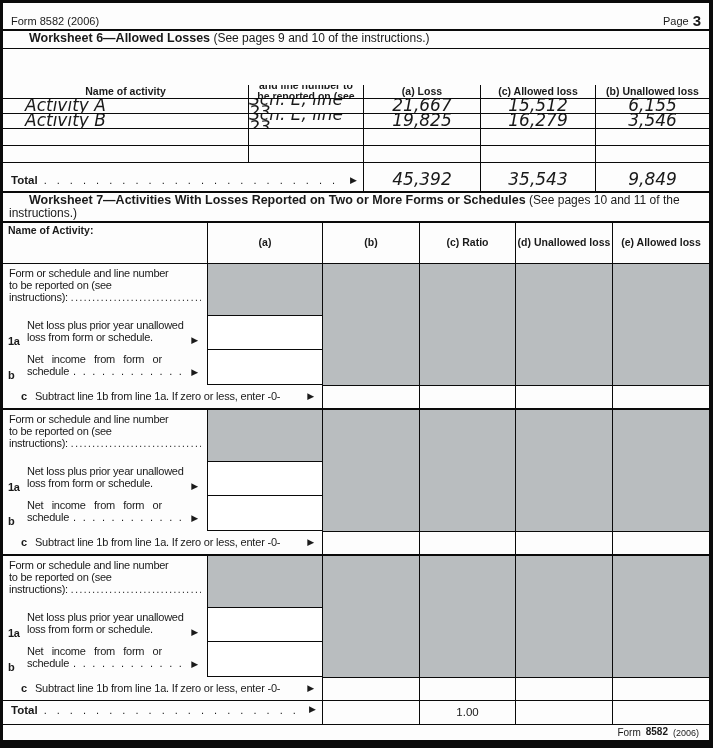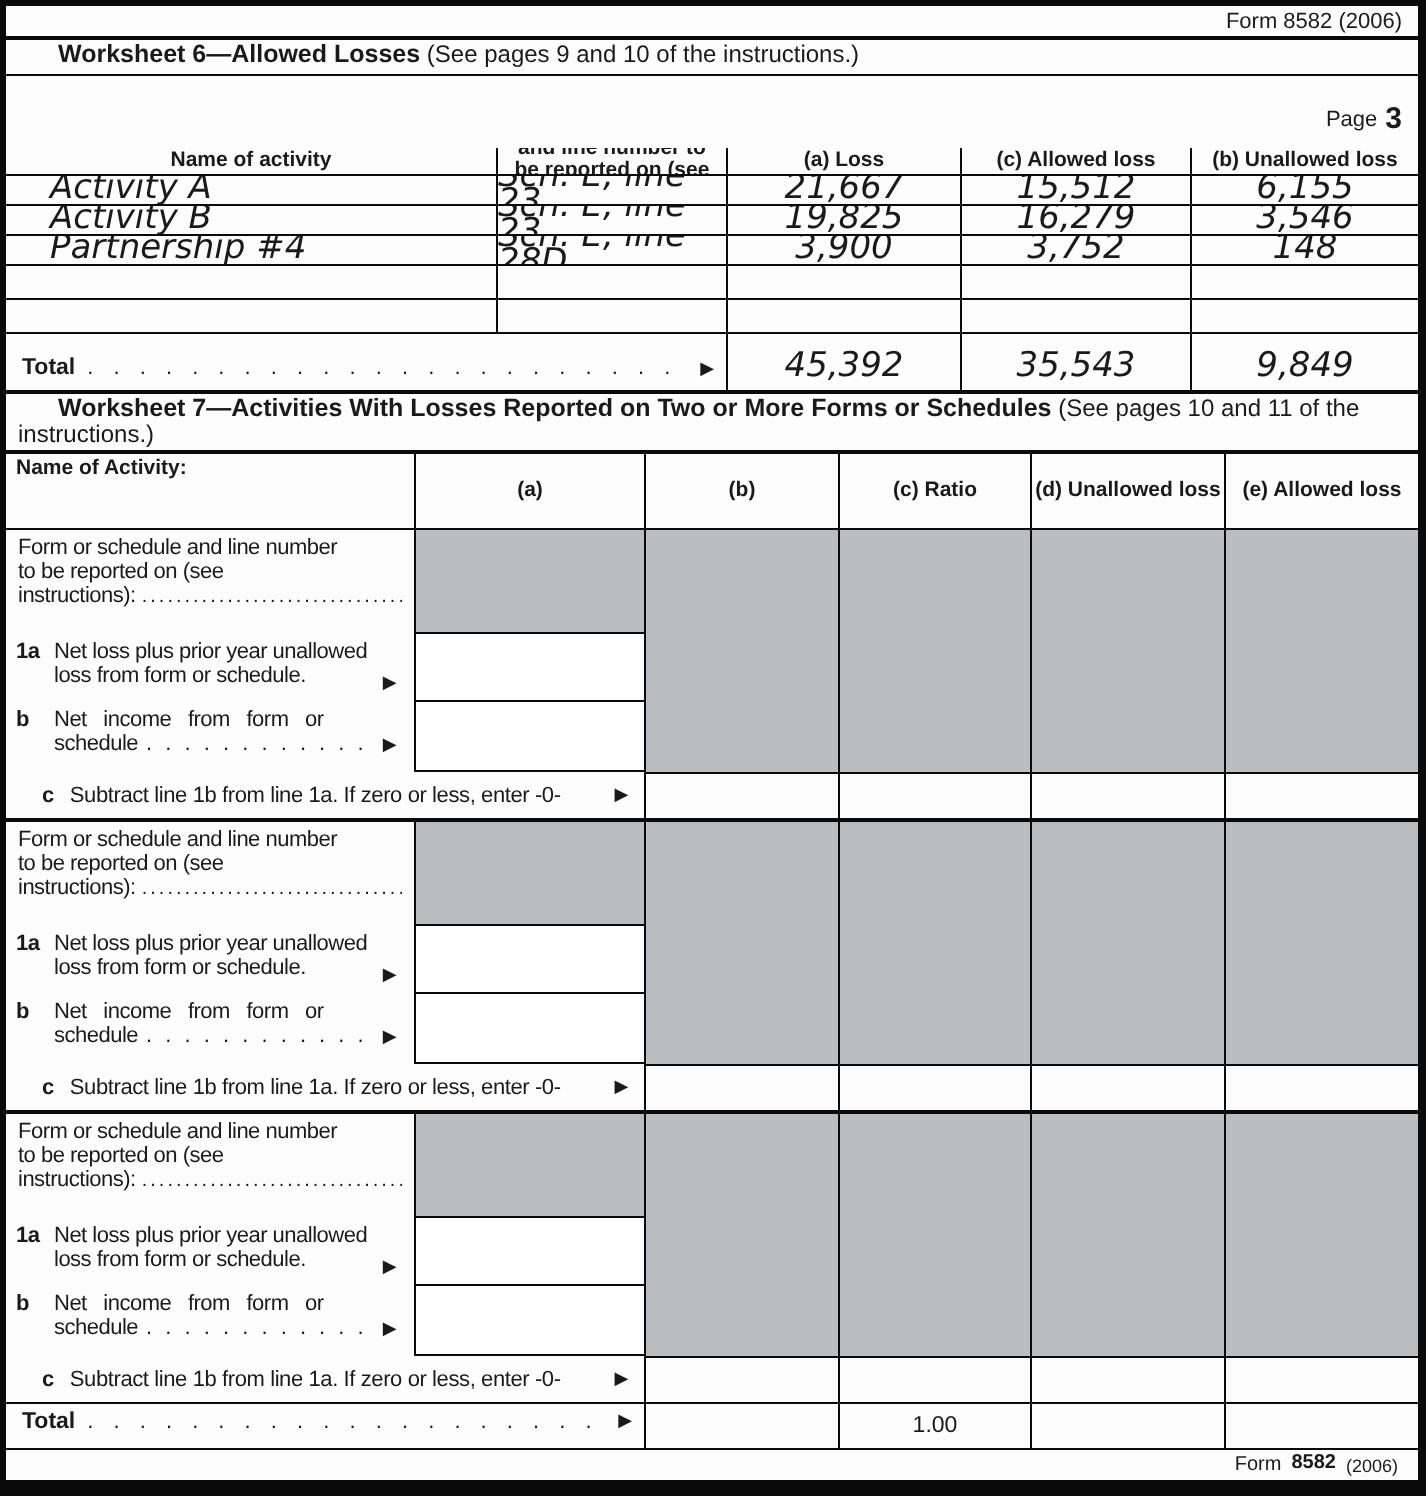--- a/index.html
+++ b/index.html
@@ -6,23 +6,23 @@
   .page {
     position:relative; width:713px; height:748px; box-sizing:border-box;
     margin:0 auto; background:#fdfdfd; color:#1a1a1a;
     border:3px solid #0a0a0a; border-right-width:4px; border-bottom-width:8px;
     display:flex; flex-direction:column; overflow:hidden;
     font-family:"Liberation Sans", sans-serif;
   }
   .cell, .hcell { box-sizing:border-box; overflow:hidden; }
 
   
-  .topbar { box-sizing:border-box; height:17px; border-bottom:2px solid #0a0a0a;
+  .topbar { box-sizing:border-box; height:28px; border-bottom:2px solid #0a0a0a;
     display:flex; justify-content:space-between; align-items:flex-end;
-    padding:2px 8px 2px 8px; font-size:11px;flex-direction:column; }
+    padding:2px 8px 2px 8px; font-size:11px; }
   .pageno { display:flex; align-items:flex-end; gap:4px;margin-top:36px; }
   .pageno .big { font-size:15px; font-weight:bold; line-height:13px; }
 
   
   .wstitle { box-sizing:border-box; padding:1px 8px 2px 6px; font-size:12px;
     border-bottom:1px solid #0a0a0a; line-height:13.5px; }
   .wstitle b { font-size:12.5px;margin-left:20px; }
   .wstitle.w7 { border-bottom:2px solid #0a0a0a; height:30px; }
 
   
@@ -50,21 +50,21 @@
   .w7cols { grid-template-columns:204px 115px 97px 96px 97px 1fr; }
   .w7head { display:grid; box-sizing:border-box; height:48px; border-bottom:1px solid #0a0a0a; }
   .w7head .hcell { display:flex; align-items:center; justify-content:center;
     text-align:center; font-size:10.5px; font-weight:bold; line-height:11px; }
   .w7head .hcell.first { align-items:flex-start; justify-content:flex-start;
     padding:2px 0 0 5px; }
   .blocktop { display:grid; grid-template-rows:52px 34px 35px; }
   .gray { background:#b9bdbf; }
   .bname { position:relative; font-size:11px; letter-spacing:-0.25px; line-height:12px;
     padding:3px 6px 0 6px; }
-  .bname .num { position:absolute; left:5px; top:3px; font-weight:bold; }
+  .bname .num { position:absolute; left:5px; top:19px; font-weight:bold; }
   .indented { padding-left:24px; }
   .a-top { border-left:1px solid #0a0a0a; border-bottom:1px solid #0a0a0a; }
   .a-white { border-left:1px solid #0a0a0a; border-bottom:1px solid #0a0a0a; background:#fff; }
   .gspan { grid-row:1 / 4; border-left:1px solid #0a0a0a; }
   .dotfine { overflow:hidden; white-space:nowrap; letter-spacing:1.5px; font-size:10px;
     flex:1; margin-left:3px; }
   .l3 { display:flex; align-items:baseline; }
   .arr-abs { position:absolute; right:9px; bottom:4px; }
   .b2line { display:flex; align-items:baseline; padding-right:3px; }
   .b2line .dots { flex:1; overflow:hidden; white-space:nowrap; word-spacing:4px; margin:0 4px; }
@@ -120,27 +120,20 @@
     </div>
 
     <div class="w6grid w6row">
       <div class="cell name entry">Activity B</div>
       <div class="cell vline entry">Sch. E, line 23</div>
       <div class="cell vline entry">19,825</div>
       <div class="cell vline entry">16,279</div>
       <div class="cell vline entry">3,546</div>
     </div>
 
-    <div class="w6grid w6row">
-      <div class="cell name entry">Partnership #4</div>
-      <div class="cell vline entry">Sch. E, line 28D</div>
-      <div class="cell vline entry">3,900</div>
-      <div class="cell vline entry">3,752</div>
-      <div class="cell vline entry">148</div>
-    </div>
 
     <div class="w6grid w6row empty">
       <div class="cell name entry"></div>
       <div class="cell vline entry"></div>
       <div class="cell vline entry"></div>
       <div class="cell vline entry"></div>
       <div class="cell vline entry"></div>
     </div>
 
     <div class="w6grid w6row empty">

